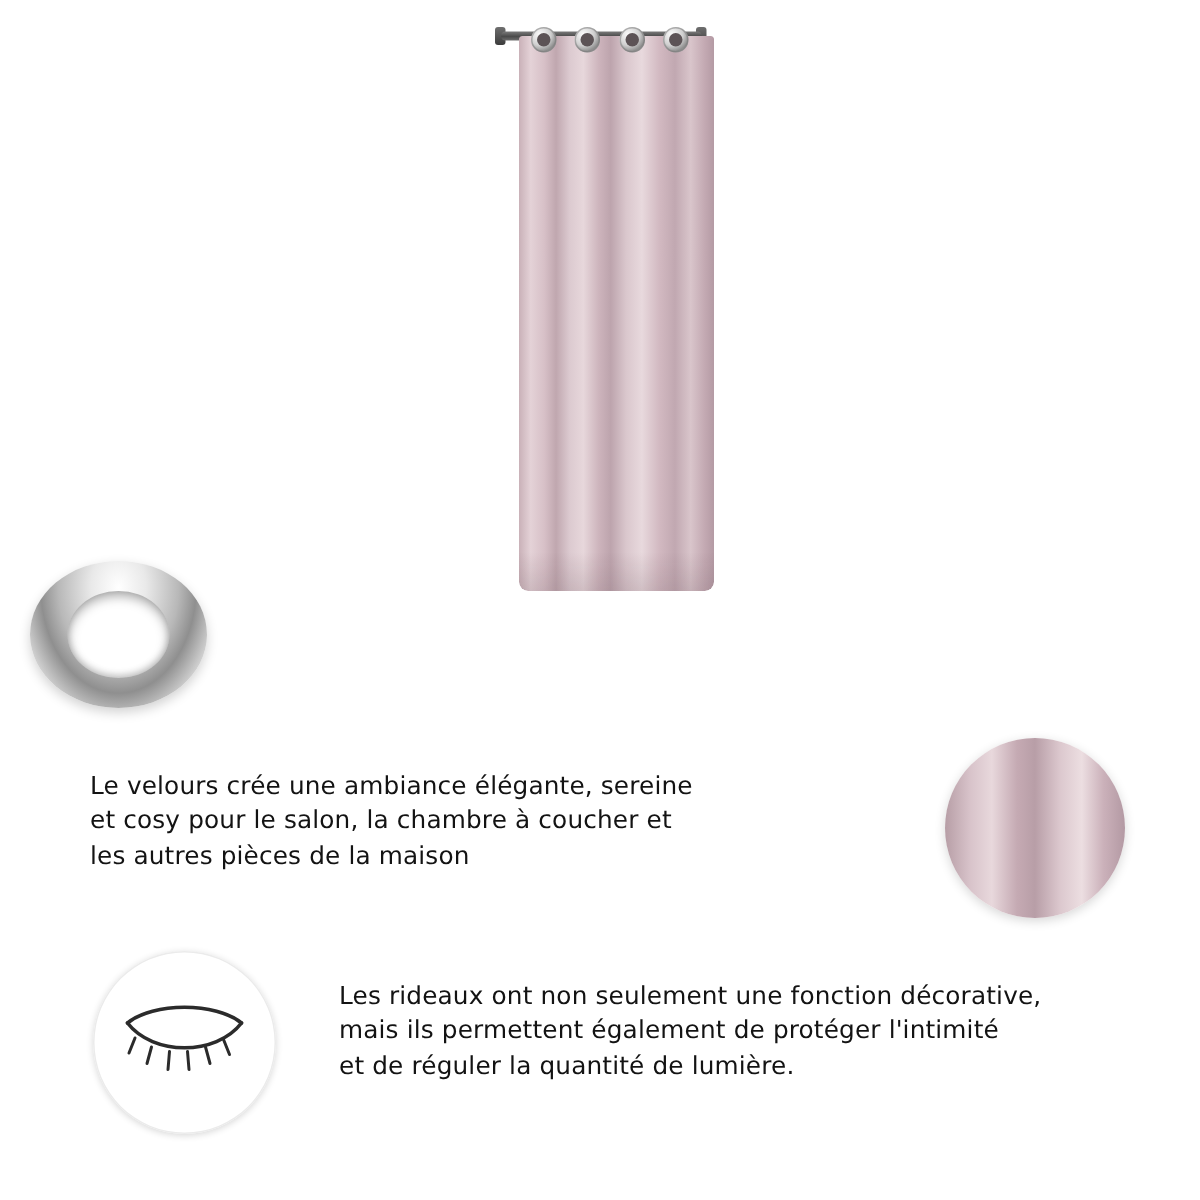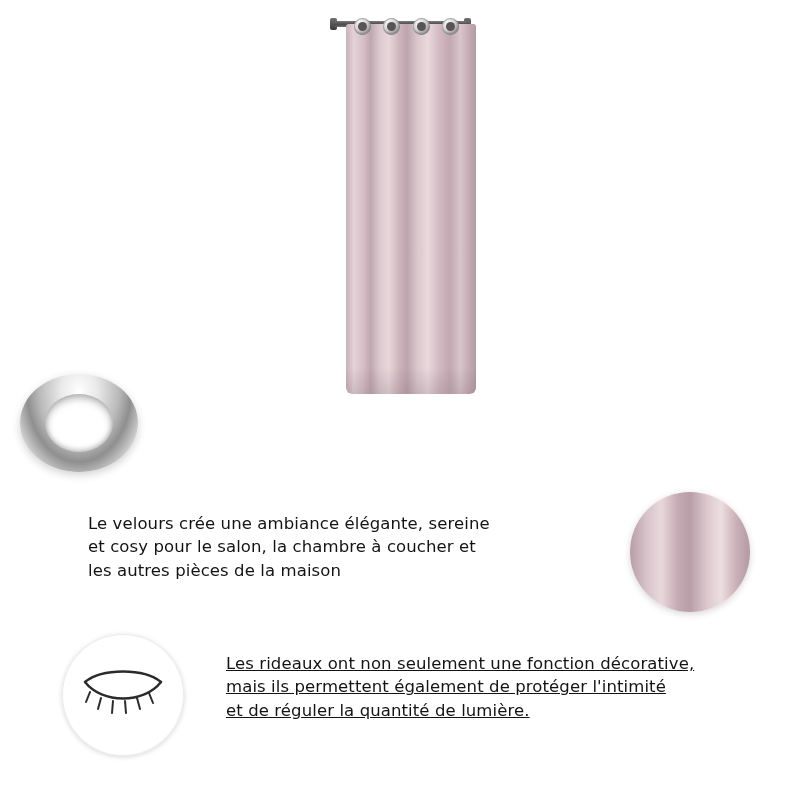--- a/index.html
+++ b/index.html
@@ -114,21 +114,20 @@
     position: absolute;
     display: flex;
     align-items: flex-start;
   }
   .feature-text {
     font-size: 16.5px;
     line-height: 1.42;
     letter-spacing: 0.1px;
     color: #131313;
     white-space: pre-line;
-    margin-left: 28px;
   }
 
   
   #feature-eyelet { left: 18px; top: 372px; width: 760px; }
   .eyelet-photo {
     width: 124px;
     height: 104px;
     flex: 0 0 124px;
     position: relative;
   }
@@ -182,21 +181,21 @@
   .eye-photo {
     width: 122px;
     height: 122px;
     flex: 0 0 122px;
     border-radius: 50%;
     background: #ffffff;
     box-shadow: 0 1px 5px rgba(0,0,0,0.16), inset 0 0 0 1px #ebebeb;
     position: relative;
   }
   .eye-photo svg { position: absolute; left: 20px; top: 34px; }
-  #feature-privacy .feature-text { margin-left: 42px; margin-top: 18px; max-width: 560px; text-decoration: underline; }
+  #feature-privacy .feature-text { margin-left: 42px; margin-top: 18px; max-width: 560px; }
 </style>
 </head>
 <body>
 
 <div class="curtain-wrap">
   <div class="rod-cap left"></div>
   <div class="rod-cap right"></div>
   <div class="curtain-rod"></div>
   <div class="curtain-body">
     <div class="curtain-hem"></div>

